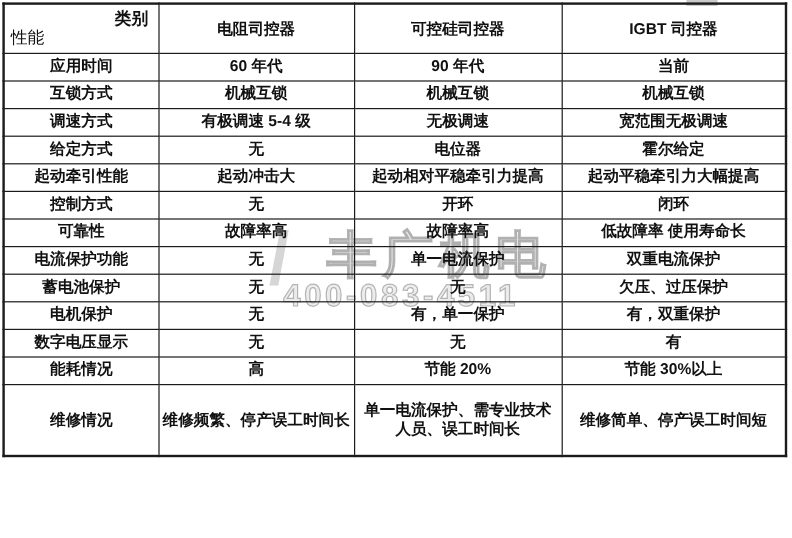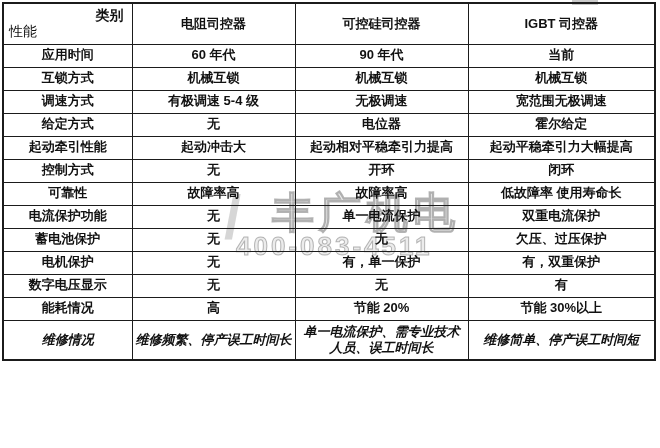--- a/index.html
+++ b/index.html
@@ -26,21 +26,21 @@
     font-size:13px;
     font-weight:bold;
     text-align:center;
     vertical-align:middle;
     padding:1px 3px;
     line-height:1.25;
     background:transparent;
   }
   thead tr{height:41px;}
   tbody tr{height:23px;}
-  tbody tr:last-child{height:40px;font-style:italic;}
+  tbody tr:last-child{height:60px;}
   
   td.corner{
     position:relative;
     padding:0;
     background:
       linear-gradient(to bottom right,
         transparent calc(50% - 0.8px),
         #1b1b1b calc(50% - 0.8px),
         #1b1b1b calc(50% + 0.8px),
         transparent calc(50% + 0.8px));

